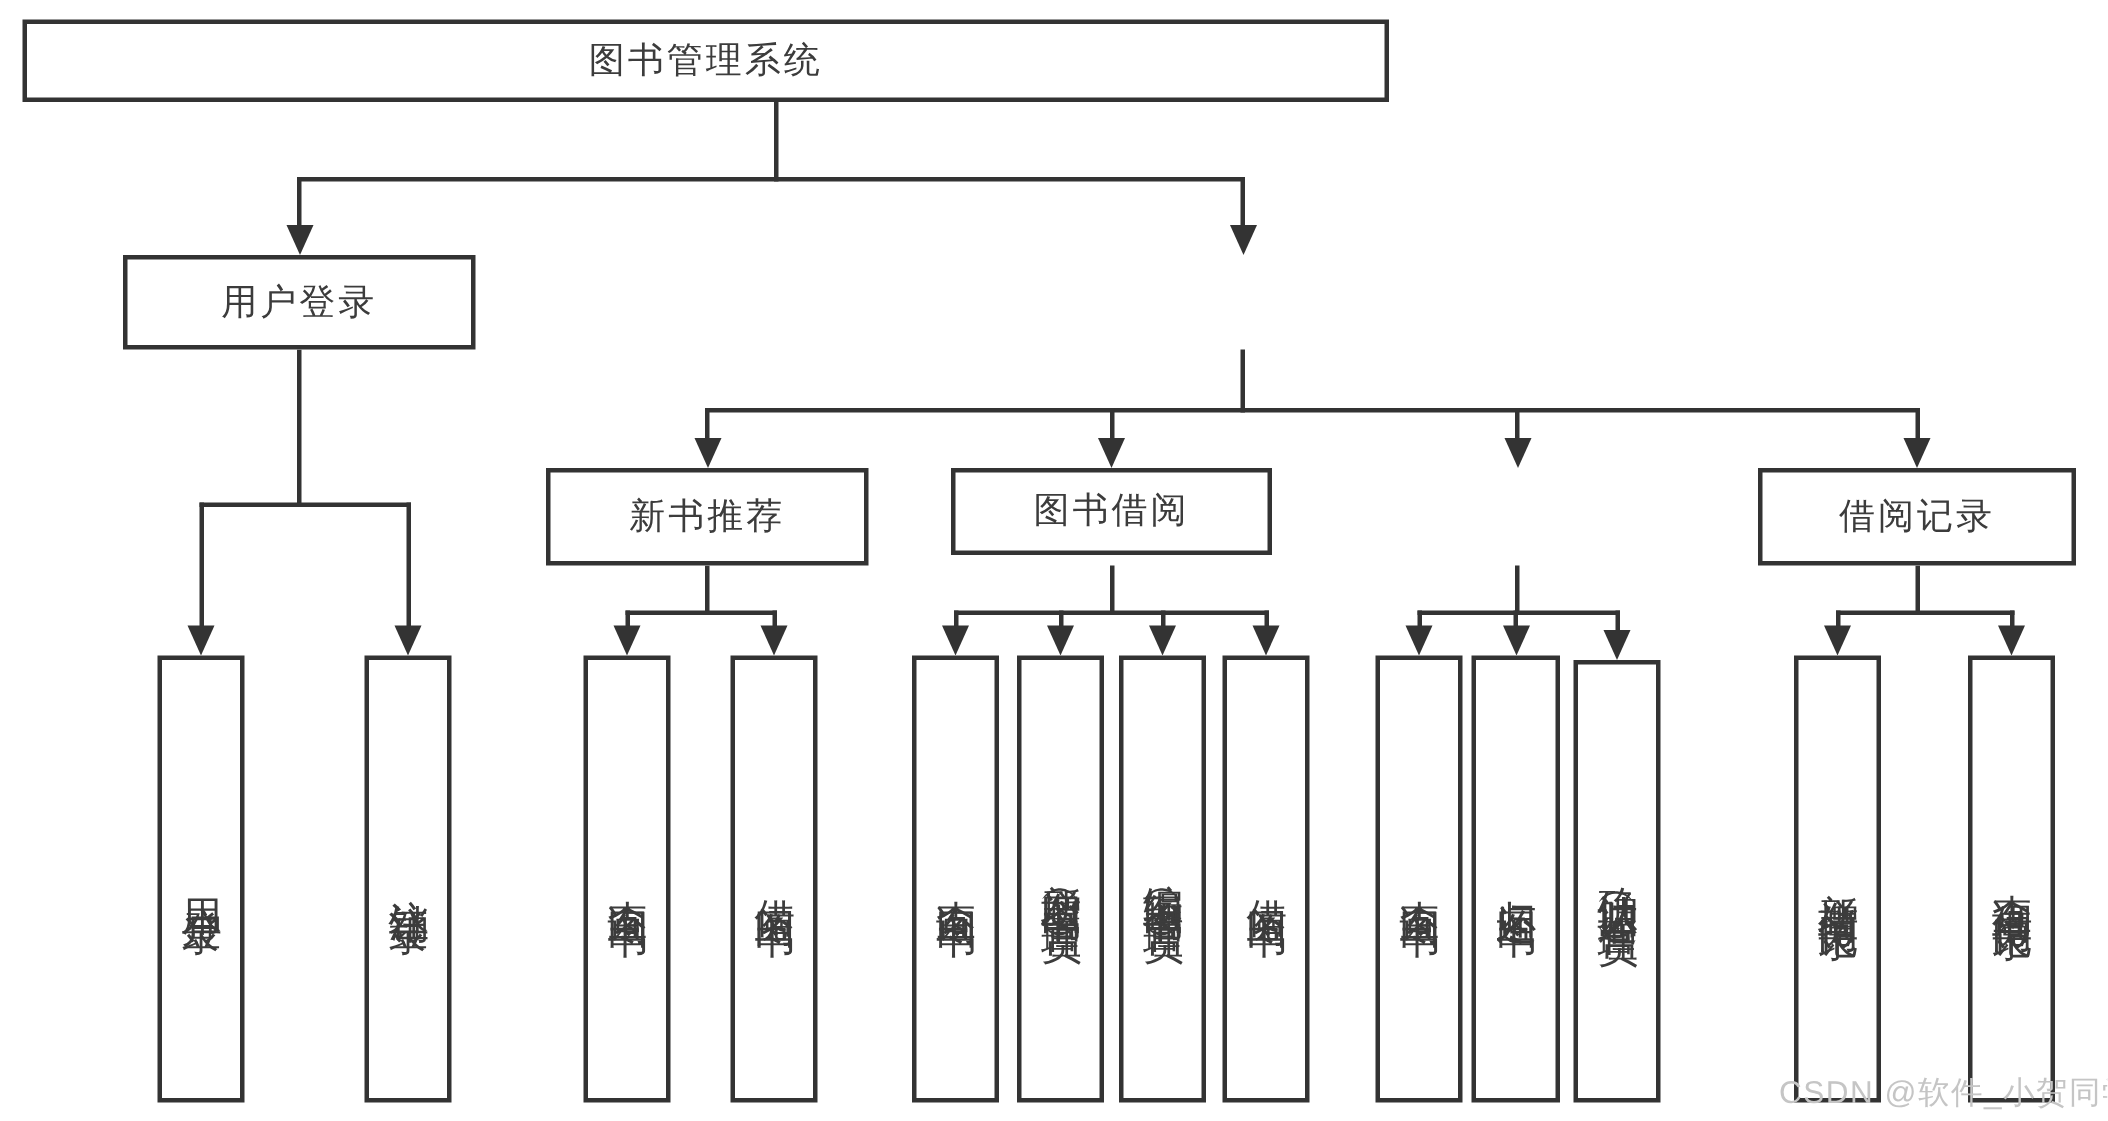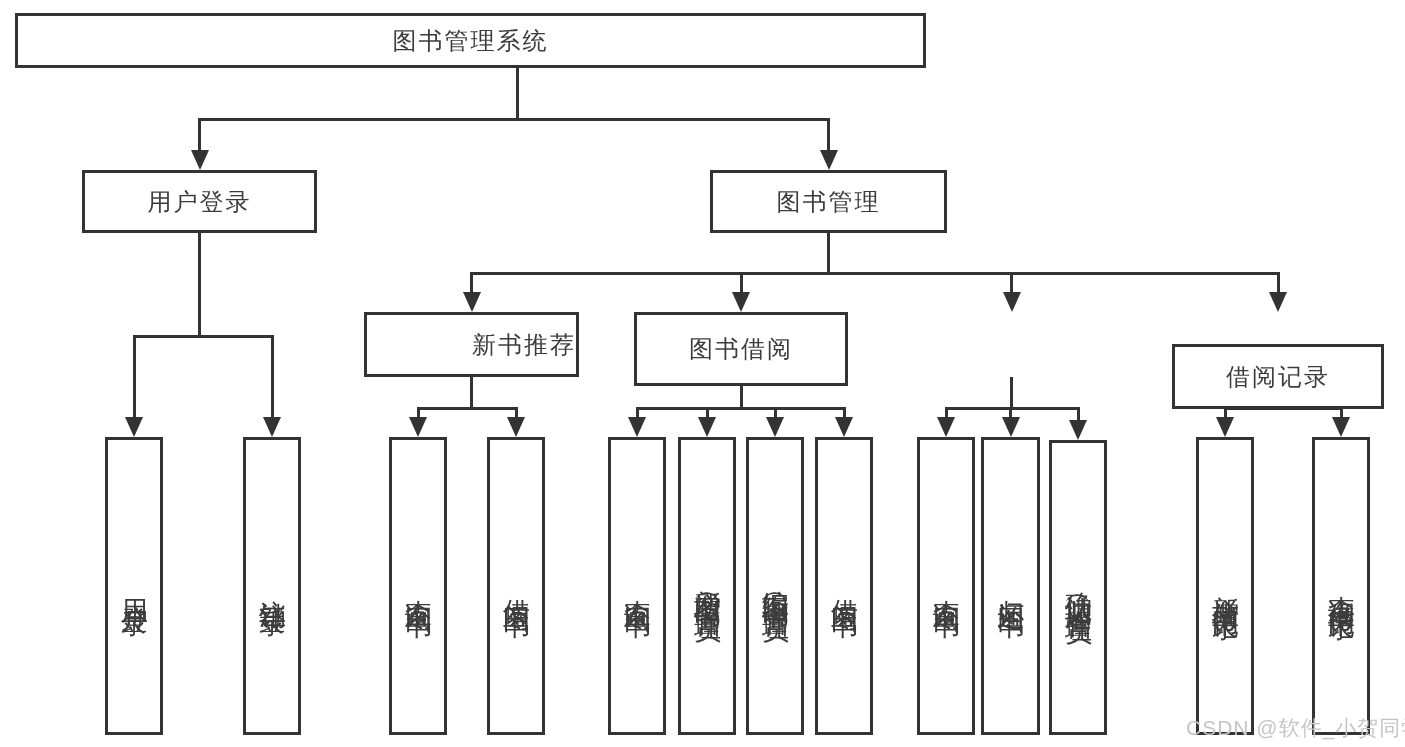--- a/index.html
+++ b/index.html
@@ -69,30 +69,27 @@
 <body>
 
 <div id="stage">
   <div id="watermark">CSDN @软件_小贺同学</div>
 <div class="node" style="left: 15px; top: 13px; width: 911px; height: 55px;">
       <span class="node-label">图书管理系统</span>
     </div>
     <div class="node" style="left: 82px; top: 170px; width: 235px; height: 63px;">
       <span class="node-label">用户登录</span>
     </div>
-    <div class="node" style="left: 710px; top: 170px; width: 237px; height: 63px;">
-      <span class="node-label">图书管理</span>
-    </div>
-    <div class="node" style="left: 364px; top: 312px; width: 215px; height: 65px; justify-content: flex-end;">
+    <div class="node" style="left: 364px; top: 312px; width: 215px; height: 65px;">
       <span class="node-label">新书推荐</span>
     </div>
-    <div class="node" style="left: 634px; top: 312px; width: 214px; height: 74px;">
+    <div class="node" style="left: 634px; top: 312px; width: 214px; height: 58px;">
       <span class="node-label">图书借阅</span>
     </div>
-    <div class="node" style="left: 1172px; top: 312px; width: 212px; height: 65px; margin-top: 32px;">
+    <div class="node" style="left: 1172px; top: 312px; width: 212px; height: 65px;">
       <span class="node-label">借阅记录</span>
     </div>
     <div class="node vertical" style="left: 105px; top: 437px; width: 58px; height: 298px;">
       <span class="node-label">用户登录</span>
     </div>
     <div class="node vertical" style="left: 243px; top: 437px; width: 58px; height: 298px;">
       <span class="node-label">注销登录</span>
     </div>
     <div class="node vertical" style="left: 389px; top: 437px; width: 58px; height: 298px;">
       <span class="node-label">查询图书</span>

